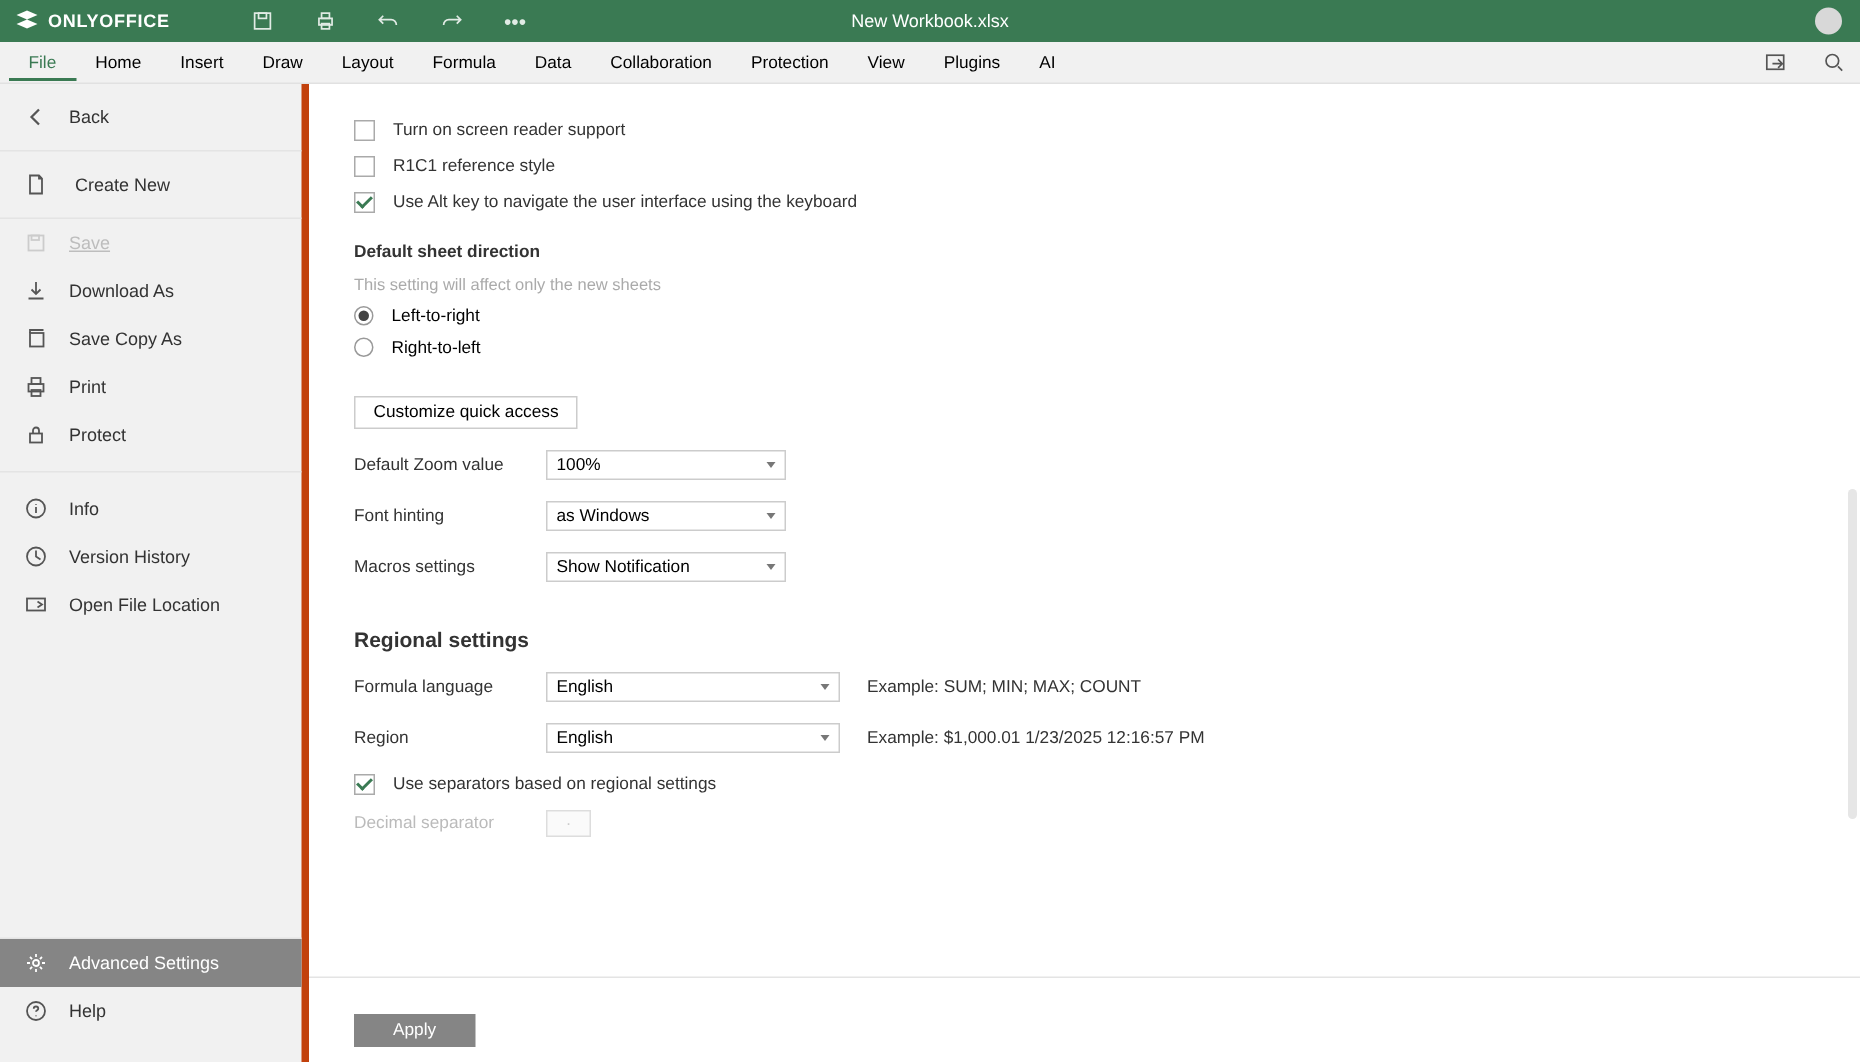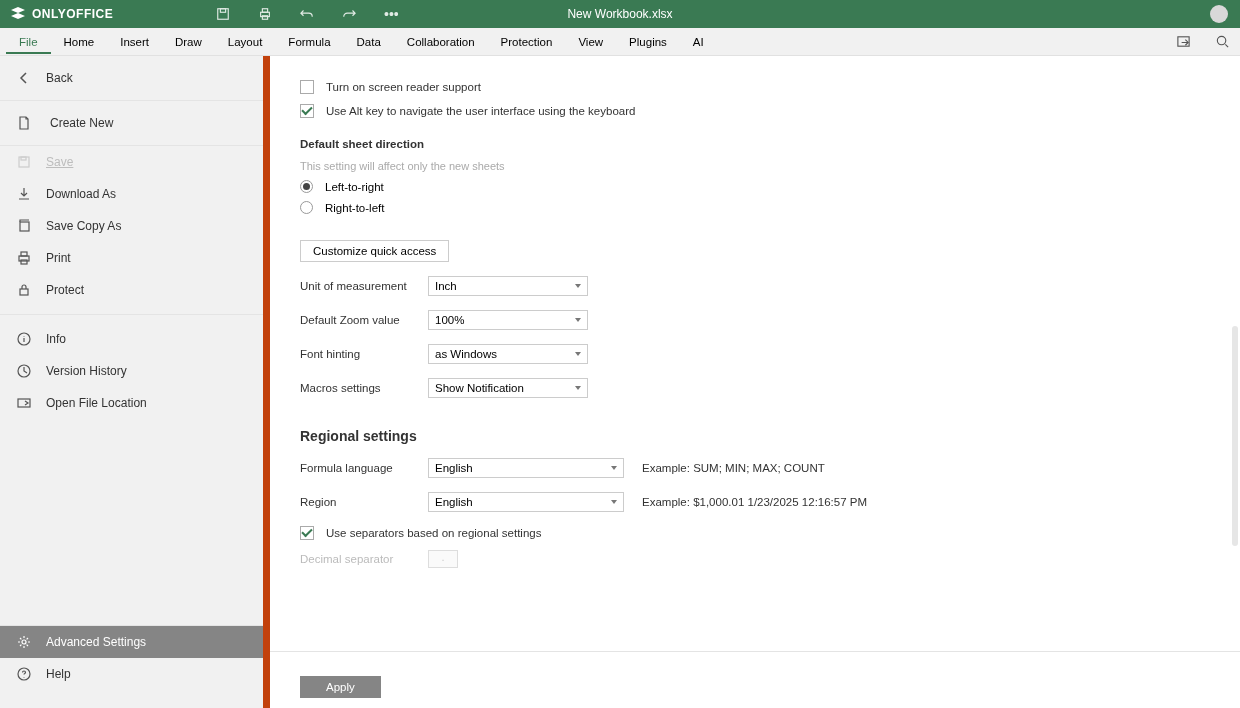--- a/index.html
+++ b/index.html
@@ -1,33 +1,33 @@
 <!DOCTYPE html>
 <html><head>
   <meta charset="utf-8">
   <style>
     * { margin: 0; padding: 0; box-sizing: border-box; font-family: Arial, Helvetica, sans-serif; }
     body { width: 1240px; height: 708px; overflow: hidden; background: #fff; }
 
     .titlebar { height: 28px; background: #3a7a53; display: flex; align-items: center; color: #fff; position: relative; }
-    .logo-wrap { display: flex; align-items: center; padding-left: 10px; gap: 6px; font-size: 12px; font-weight: bold; letter-spacing: 0.5px; width: 216px; }
+    .logo-wrap { display: flex; align-items: center; padding-left: 10px; gap: 6px; font-size: 12px; font-weight: bold; letter-spacing: 0.5px; width: 168px; }
     .title-icons { display: flex; align-items: center; gap: 28px; padding-left: 0; }
     .title-icons svg { opacity: 0.85; }
     .doc-title { position: absolute; left: 50%; transform: translateX(-50%); font-size: 12px; }
     .avatar-wrap { position: absolute; right: 12px; }
     .avatar { width: 18px; height: 18px; border-radius: 50%; background: #d8d8d8; display: block; }
     .ellipsis { font-size: 14px; color: #fff; opacity: .85; cursor: default; }
 
     .menubar { height: 28px; background: #f1f1f1; border-bottom: 1px solid #e1e1e1; display: flex; align-items: center; padding: 0 6px; font-size: 11.5px; position: relative; }
     .menubar .tab { padding: 6px 13px; cursor: pointer; }
     .menubar .tab.active { color: #3a7a53; border-bottom: 2px solid #3a7a53; padding-bottom: 4px; }
     .menubar-right { position: absolute; right: 10px; display: flex; gap: 24px; align-items: center; }
 
     .main { display: flex; height: calc(100% - 56px); }
-    .sidebar { width: 270px; background: #f1f1f1; border-right: 7px solid #c2410c; display: flex; flex-direction: column; }
+    .sidebar { width: 206px; background: #f1f1f1; border-right: 5px solid #c2410c; display: flex; flex-direction: column; }
     .side-row { display: flex; align-items: center; gap: 14px; padding: 8px 16px; font-size: 12px; color: #333; cursor: pointer; }
     .side-row.disabled { color: #bdbdbd; cursor: default; text-decoration: underline; }
     .side-row.selected { background: #858585; color: #fff; }
     .side-sep { border-top: 1px solid #e4e4e4; margin: 0; }
     .side-icon { width: 16px; height: 16px; display: inline-flex; align-items: center; justify-content: center; flex-shrink: 0; }
     .side-spacer { flex: 1; }
 
     .content { flex: 1; position: relative; overflow: hidden; padding: 14px 0 0 30px; }
     .scroll-indicator { position: absolute; right: 2px; top: 270px; width: 6px; height: 220px; background: #e6e6e6; border-radius: 3px; }
 
@@ -239,43 +239,43 @@
   <div class="content">
     <div class="scroll-indicator"></div>
     <div style="height:560px; overflow:hidden;">
 
 
       <div class="chk-row">
         <span class="chk-box"></span>
         <span>Turn on screen reader support</span>
       </div>
       <div class="chk-row">
+        <span class="chk-box"></span>
+        <span>R1C1 reference style</span>
+      </div>
+      <div class="chk-row">
         <span class="chk-box checked"></span>
         <span>Use Alt key to navigate the user interface using the keyboard</span>
       </div>
 
       <div class="sub-h">Default sheet direction</div>
       <div class="sub-note">This setting will affect only the new sheets</div>
 
       <div class="radio-row">
         <span class="radio-outer selected"></span>
         <span>Left-to-right</span>
       </div>
       <div class="radio-row">
         <span class="radio-outer"></span>
         <span>Right-to-left</span>
       </div>
 
       <div class="btn">Customize quick access</div>
 
       <div class="form-row">
-        <span class="form-label">Unit of measurement</span>
-        <span class="select-box sel-narrow">Inch</span>
-      </div>
-      <div class="form-row">
         <span class="form-label">Default Zoom value</span>
         <span class="select-box sel-narrow">100%</span>
       </div>
       <div class="form-row">
         <span class="form-label">Font hinting</span>
         <span class="select-box sel-narrow">as Windows</span>
       </div>
       <div class="form-row">
         <span class="form-label">Macros settings</span>
         <span class="select-box sel-narrow">Show Notification</span>

